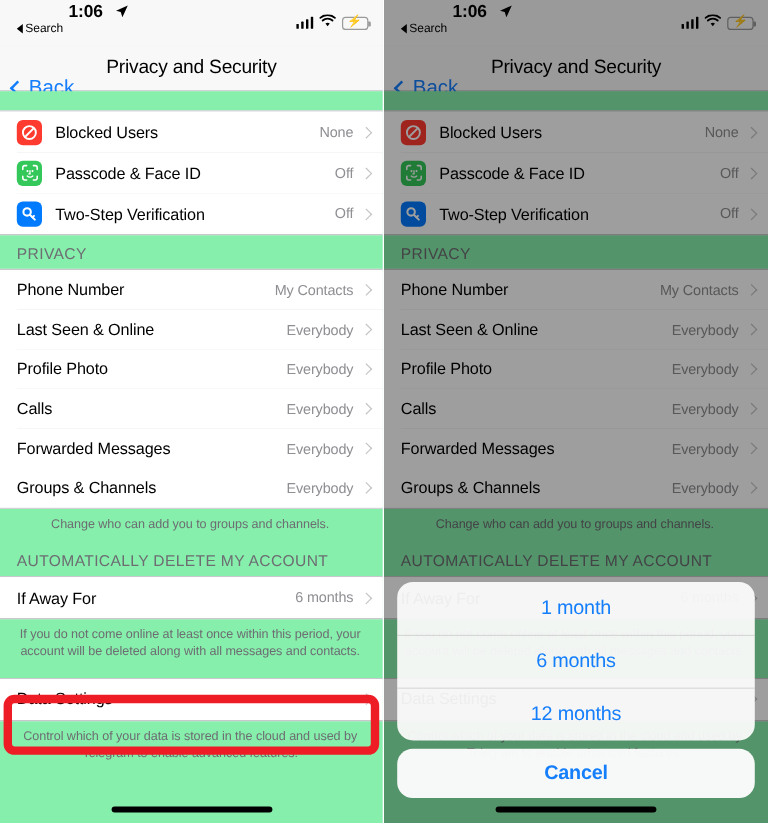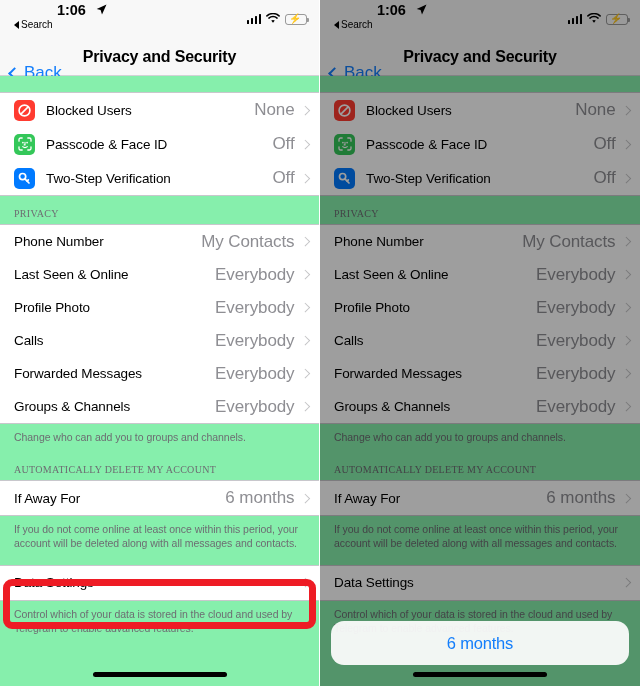--- a/index.html
+++ b/index.html
@@ -94,21 +94,21 @@
   .nav-back .chev {
     display:block; width:9px;height:9px;
     border-left:2.6px solid #147efb;
     border-bottom:2.6px solid #147efb;
     transform:rotate(45deg);
     margin-right:1px;
   }
   .nav-title {
     position:absolute; left:0; right:0; top:0; height:38px;
     display:flex; align-items:center; justify-content:center;
-    font-size:16px; font-weight:bold; color:#000;
+    font-size:16px; font-weight:normal; color:#000;
     letter-spacing:-0.2px;
   }
 
   
   .content { position:relative; background:#86efac; height:610px; }
 
   .group { background:#fff; }
   .group-top { border-top:0.5px solid #c8c7cc; }
   .group-bottom { border-bottom:0.5px solid #c8c7cc; }
 
@@ -136,45 +136,45 @@
   .ic-faceid  { background:#34c759; }
   .ic-key     { background:#007aff; }
 
   .row .label {
     font-size:13.5px; color:#000; font-weight:500;
     letter-spacing:-0.1px;
     white-space:nowrap;
   }
   .row .value {
     margin-left:auto;
-    font-size:17px; color:#8e8e93;
+    font-size:12px; color:#8e8e93;
     letter-spacing:-0.1px;
     white-space:nowrap;
   }
   .row .chev {
     margin-left:7px; flex:none;
     width:6.5px;height:6.5px;
     border-right:1.7px solid #c4c4c6;
     border-top:1.7px solid #c4c4c6;
     transform:rotate(45deg);
   }
 
   .section-header {
-    font-size:10px; color:#6d6d72;
+    font-size:13px; color:#6d6d72;
     letter-spacing:0.3px;
     padding:0 16px 5px 14px;
     display:flex; align-items:flex-end;
     height:28px;
-    font-family:Liberation Serif, serif;
   }
   .footer-note {
     font-size:10.5px; color:#6d6d72;
     line-height:1.35;
     padding:6px 16px 0 14px;
     letter-spacing:-0.05px;
+    text-align:center;
   }
 
   
   .highlight {
     position:absolute;
     left:3px; top:503px;
     width:313px; height:50px;
     border:7px solid #ee1c25;
     border-radius:9px;
     pointer-events:none;
@@ -531,20 +531,23 @@
         </div>
       </div>
 
       <div class="footer-note">Control which of your data is stored in the cloud and used by Telegram to enable advanced features.</div>
     </div>
 
     <div class="dim"></div>
 
     <div class="sheet-wrap">
       <div class="sheet">
+        <div class="sheet-item">1 month</div>
         <div class="sheet-item">6 months</div>
-      </div>
+        <div class="sheet-item">12 months</div>
+      </div>
+      <div class="sheet-cancel">Cancel</div>
     </div>
 
     <div class="home-indicator"></div>
   </div>
 
 </div>
 
 </body></html>

